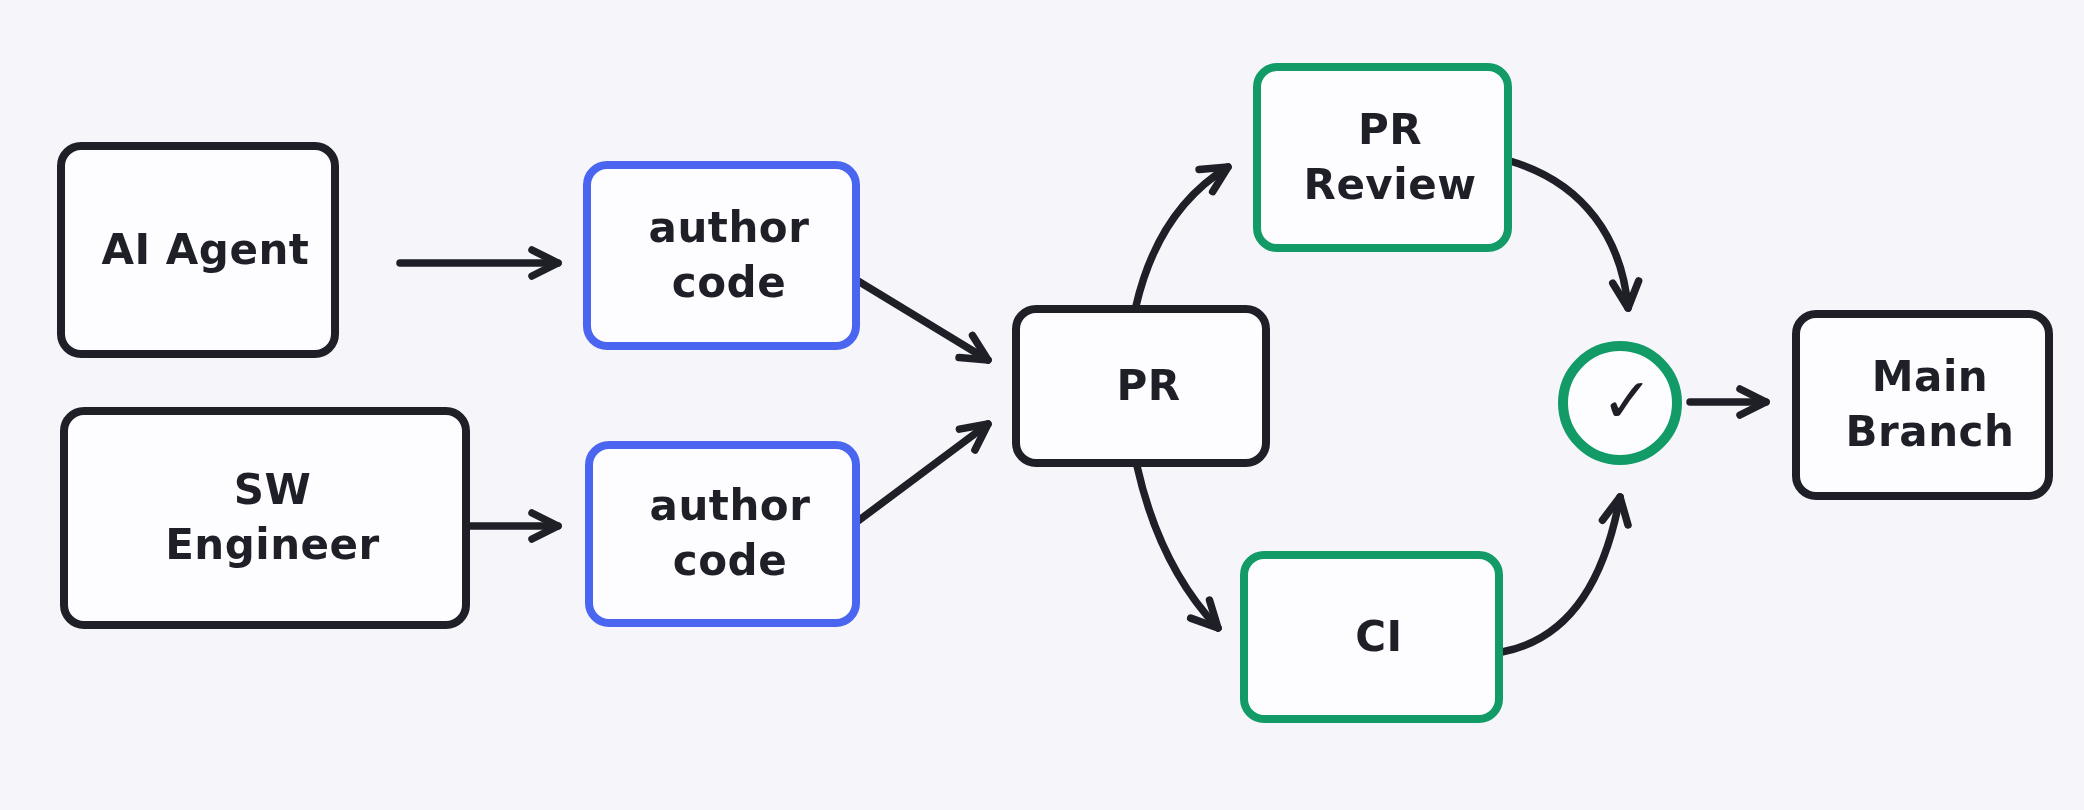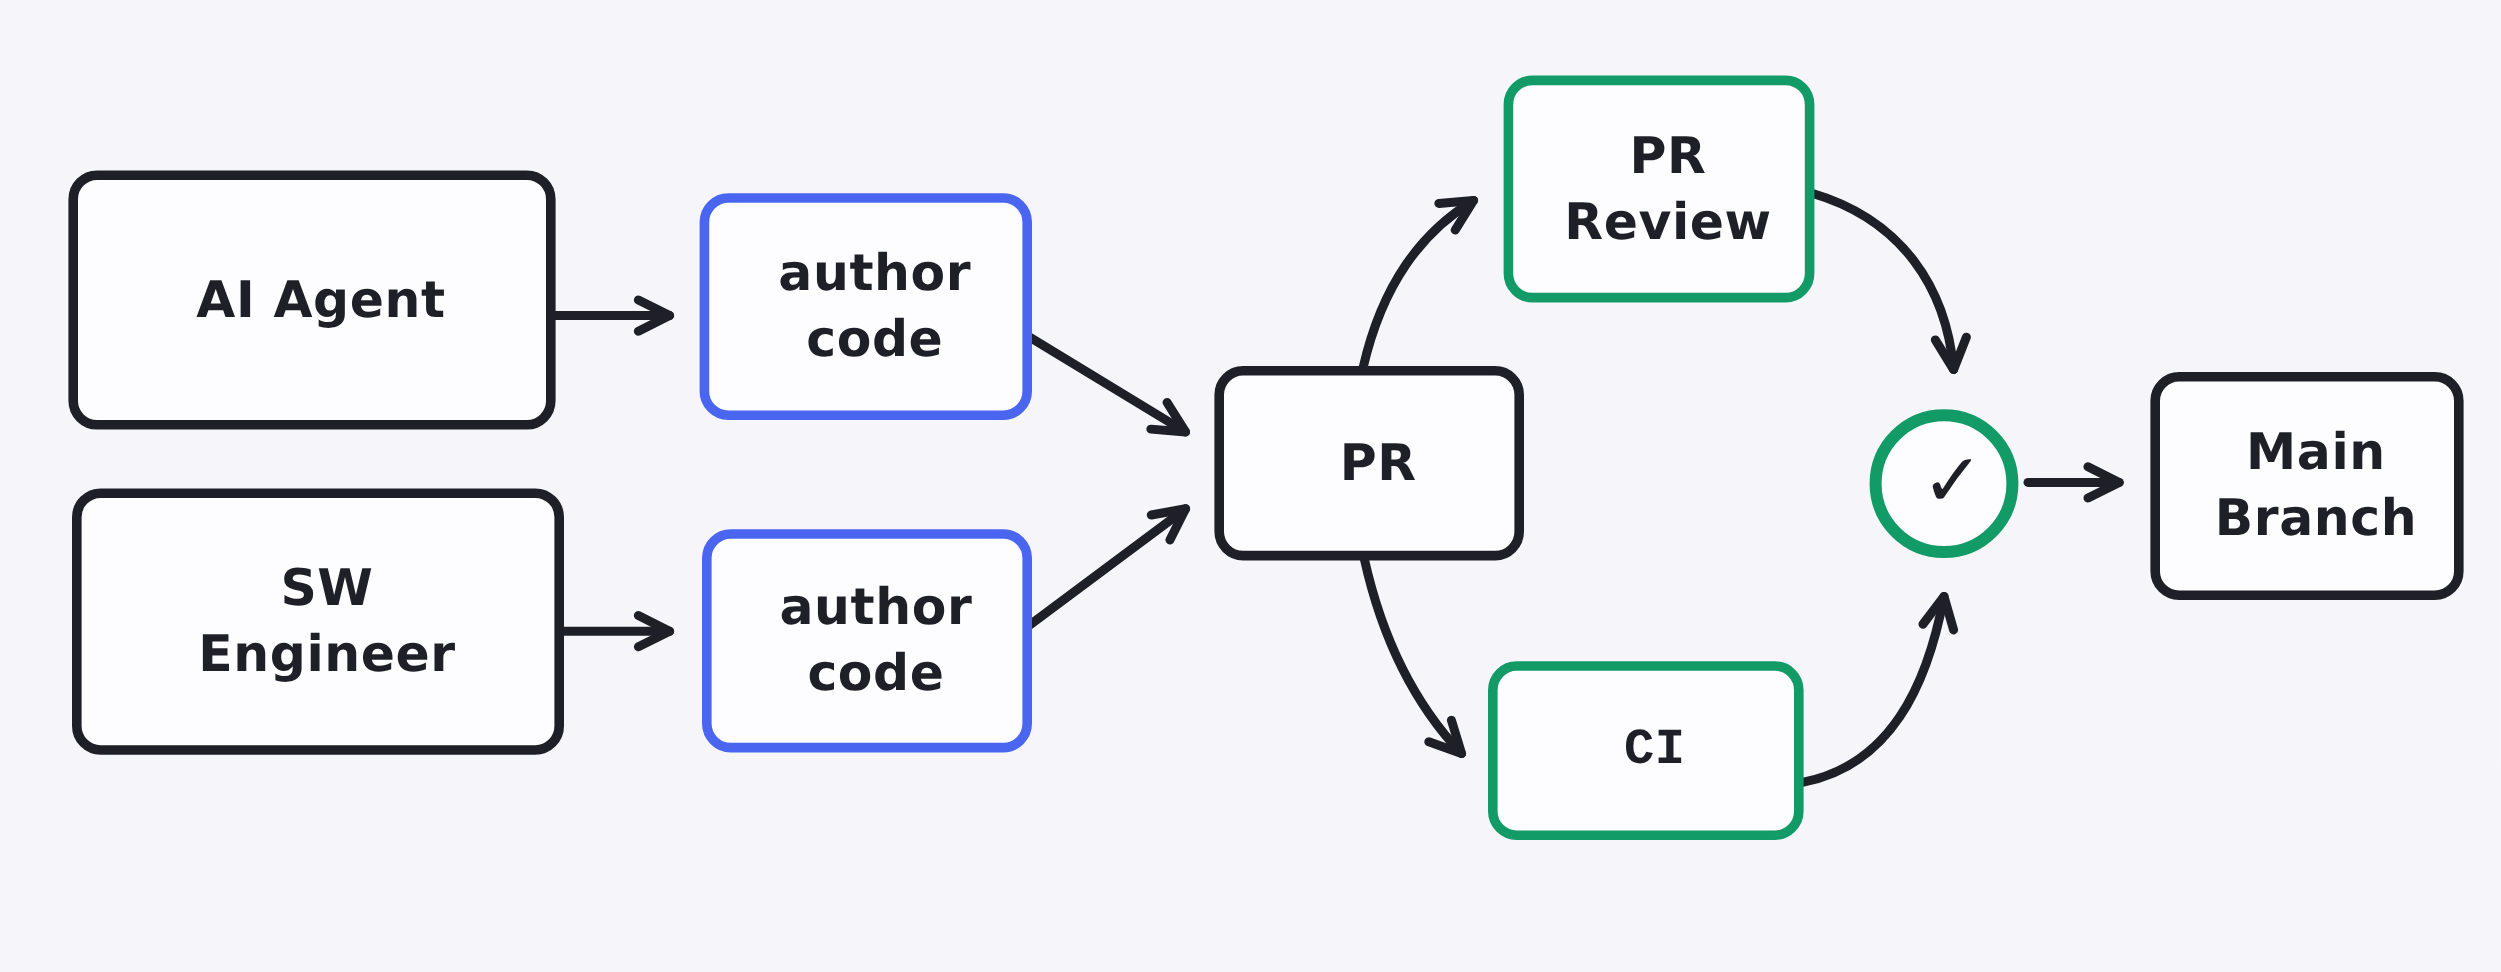--- a/index.html
+++ b/index.html
@@ -50,27 +50,27 @@
     pointer-events: none;
   }
   svg.edges path.edge {
     fill: none;
     stroke: #1f1f28;
     stroke-width: 7.5;
     stroke-linecap: round;
   }
 
   
-  #n-ai-agent       { left:  57px; top: 142px; width: 406px; height: 216px; }
+  #n-ai-agent       { left:  57px; top: 142px; width: 282px; height: 216px; }
   #n-sw-engineer    { left:  60px; top: 407px; width: 410px; height: 222px; }
   #n-author-top     { left: 583px; top: 161px; width: 277px; height: 189px; }
   #n-author-bottom  { left: 585px; top: 441px; width: 275px; height: 186px; }
   #n-pr             { left: 1012px; top: 305px; width: 258px; height: 162px; }
   #n-pr-review      { left: 1253px; top:  63px; width: 259px; height: 189px; }
-  #n-ci             { left: 1240px; top: 551px; width: 263px; height: 149px; font-family: Liberation Mono, monospace; }
+  #n-ci             { left: 1240px; top: 551px; width: 263px; height: 172px; }
   #n-approval       { left: 1558px; top: 341px; width: 124px; height: 124px; }
   #n-main-branch    { left: 1792px; top: 310px; width: 261px; height: 190px; text-align: center; }
 </style>
 </head>
 <body>
 
 <div class="canvas">
 
   <svg class="edges" viewBox="0 0 2084 810" xmlns="http://www.w3.org/2000/svg">
     <defs>

